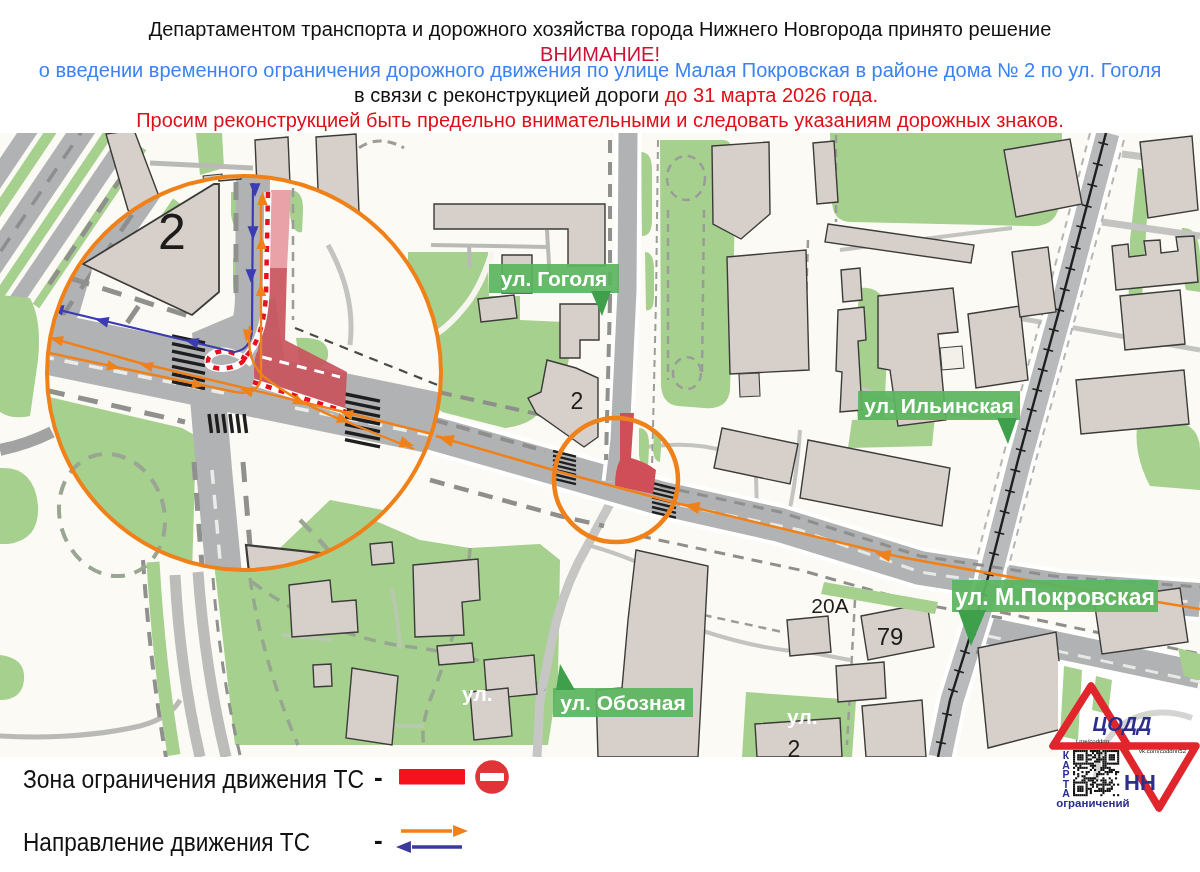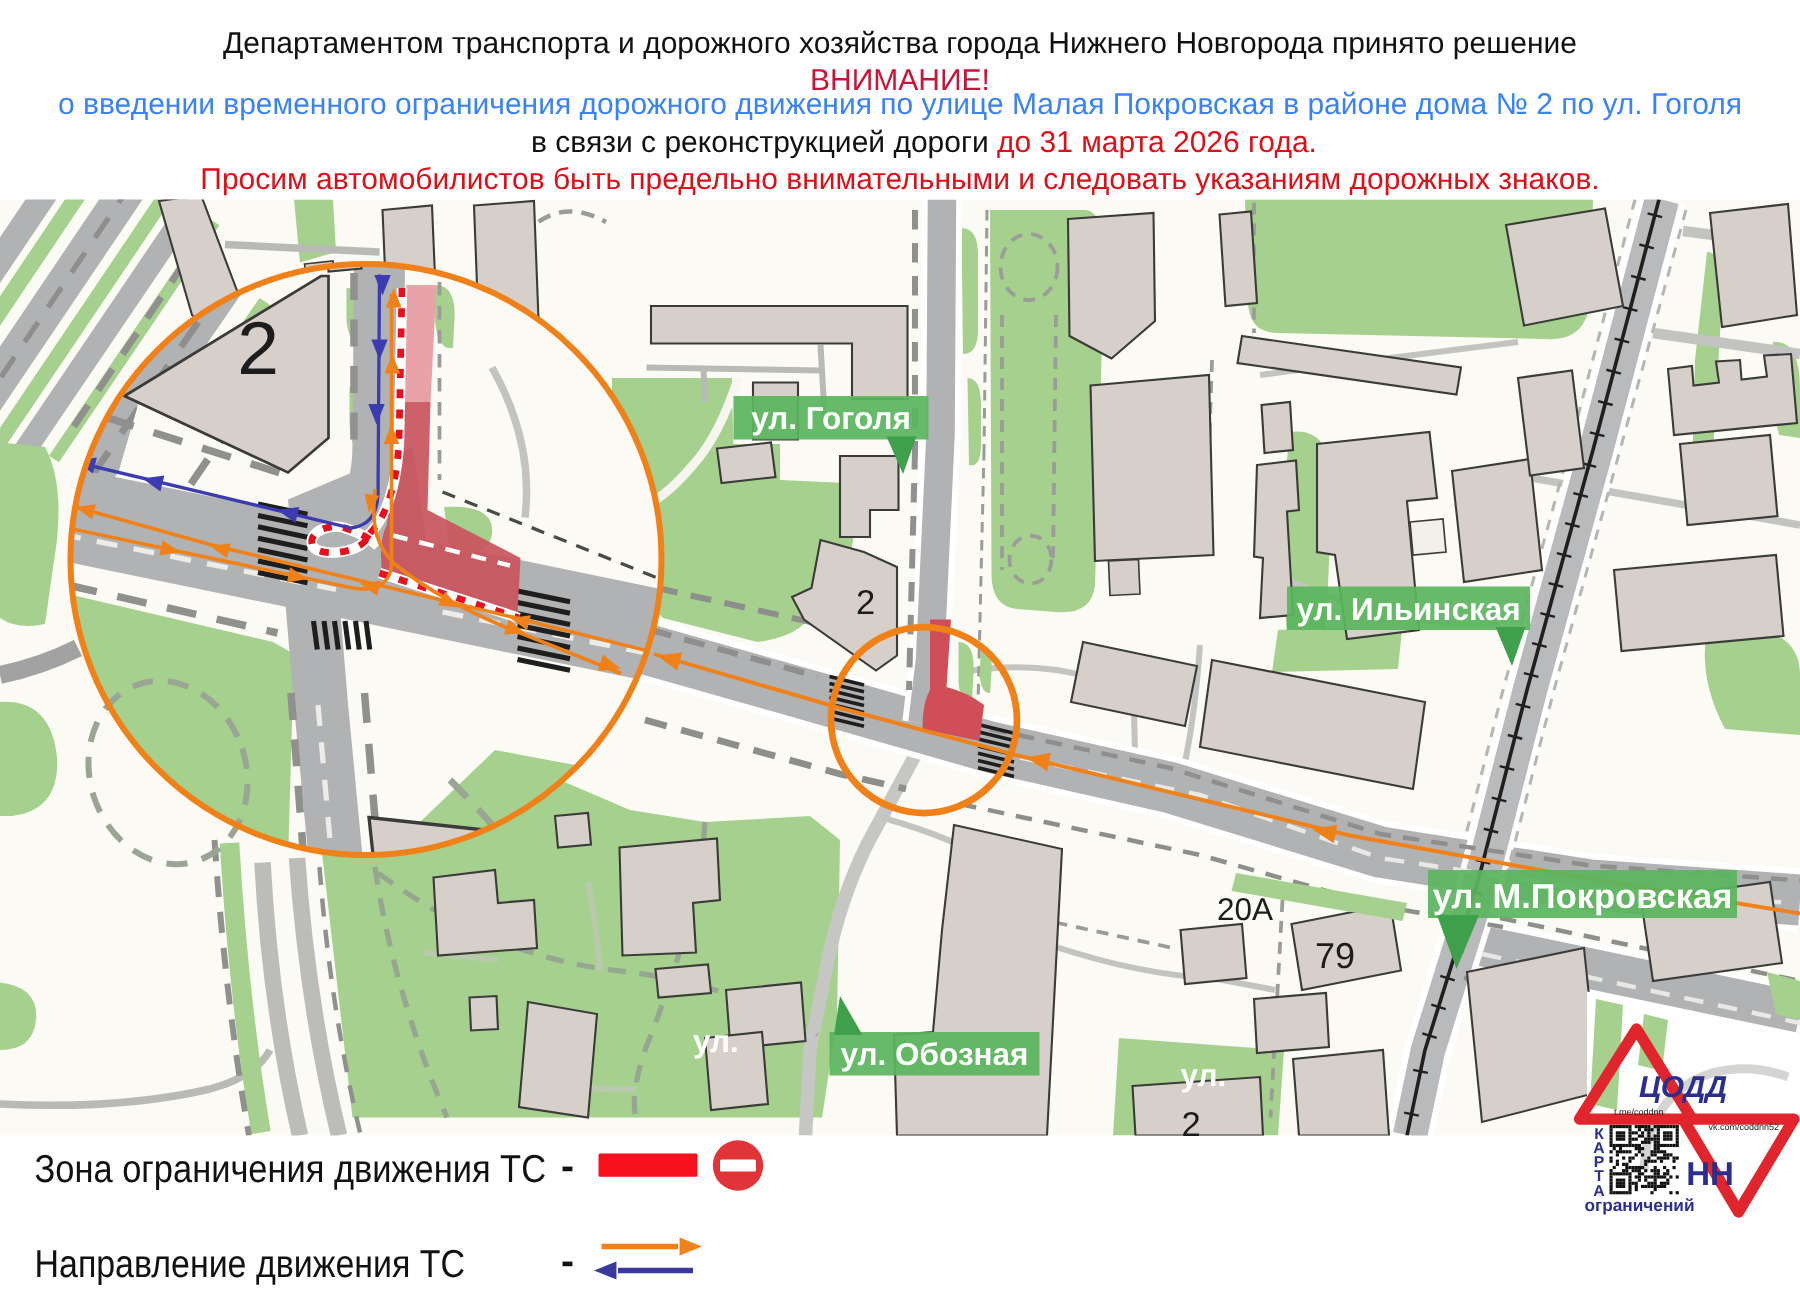--- a/index.html
+++ b/index.html
@@ -8,21 +8,21 @@
 <body>
 
 <div class="hl" style="top:7px;font-size:20px;color:#cc1337;margin-top:36px;">ВНИМАНИЕ!</div>
 
 <div class="hl" style="top:18px;font-size:20px;color:#111;">Департаментом транспорта и дорожного хозяйства города Нижнего Новгорода принято решение</div>
 
 <div class="hl" style="top:59px;font-size:20px;color:#3b82f6;">о введении временного ограничения дорожного движения по улице Малая Покровская в районе дома № 2 по ул. Гоголя</div>
 
 <div class="hl" style="top:84px;font-size:20px;color:#111;margin-left:16px;">в связи с реконструкцией дороги <span style="color:#e00f17">до 31 марта 2026 года.</span></div>
 
-<div class="hl" style="top:109px;font-size:20px;color:#e00f17;">Просим автомобилистов быть предельно внимательными и следовать указаниям дорожных знаков.</div>
+<div class="hl" style="top:109px;font-size:20px;color:#e00f17;">Просим реконструкцией быть предельно внимательными и следовать указаниям дорожных знаков.</div>
 <svg id="map" width="1200" height="872" viewBox="0 0 1200 872" style="position:absolute;left:0;top:0">
 <defs>
 <clipPath id="mapclip">
         <rect x="0" y="133" width="1200" height="624"></rect>
       </clipPath>
 <clipPath id="bundleclip">
         <path d="M 30,120 L 240,120 L 226,180 L 96,256 L 74,332 L 30,332 Z"></path>
       </clipPath>
 <clipPath id="bigcirc">
         <circle cx="244" cy="373" r="197"></circle>

